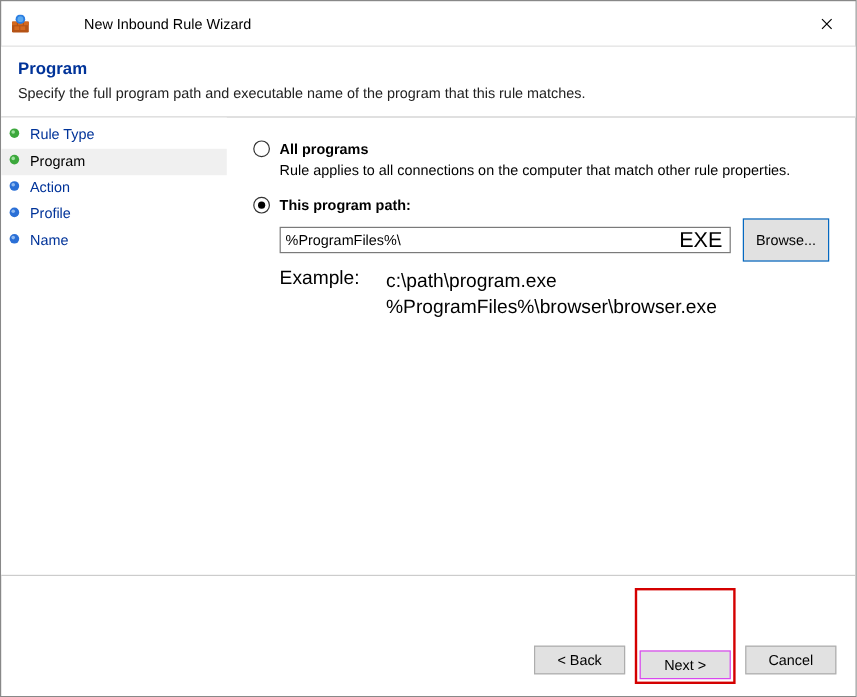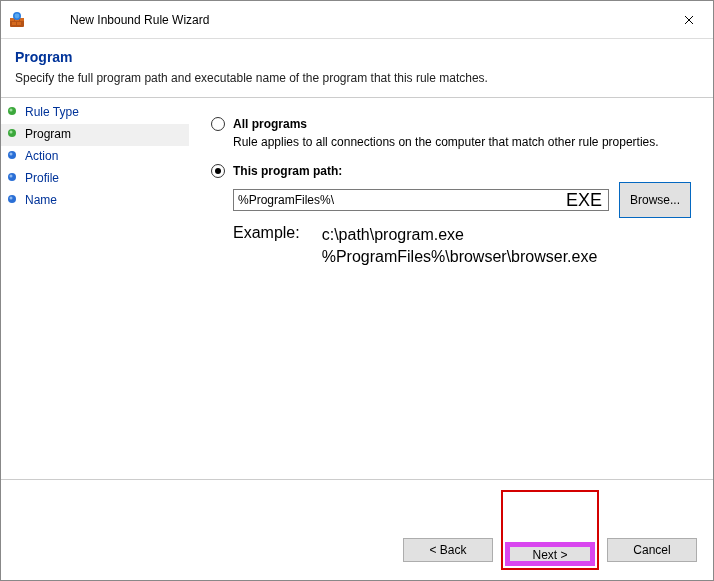--- a/index.html
+++ b/index.html
@@ -183,35 +183,35 @@
   }
   .example-row .paths { line-height: 1.35; }
   .footer {
     border-top: 1px solid #ccc;
     padding: 10px 16px;
     display: flex;
     justify-content: flex-end;
     gap: 8px;
   }
   .footer button {
-    width: 90px;
+    width: 76px;
     height: 24px;
     background: #e1e1e1;
     border: 1px solid #adadad;
     font-size: 12px;
     cursor: pointer;
     margin-top: 48px;
   }
   .footer .next-wrap {
     border: 2px solid #d40000;
     padding: 2px;
     display: inline-flex;
   }
   .footer .next-wrap button {
-    border: 5px solid #d946ef;
+    border: 1px solid #d946ef;
   }
 </style>
 </head>
 <body>
 
 <div class="window">
 
   <div class="titlebar">
     <span class="app-icon">
       <svg viewBox="0 0 16 16" width="16" height="16">

